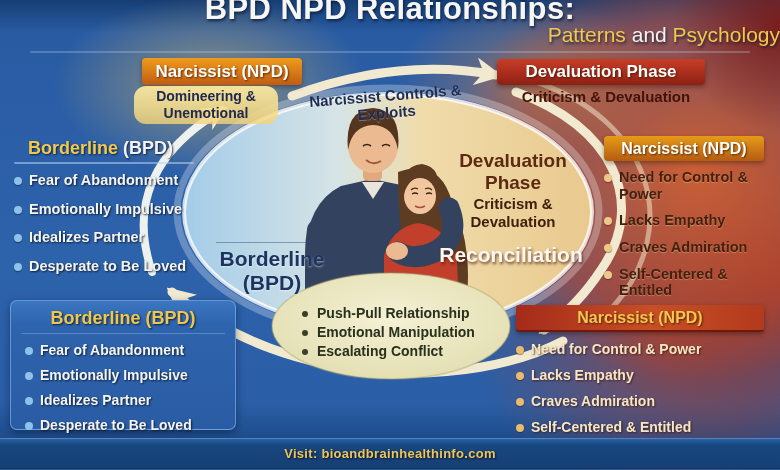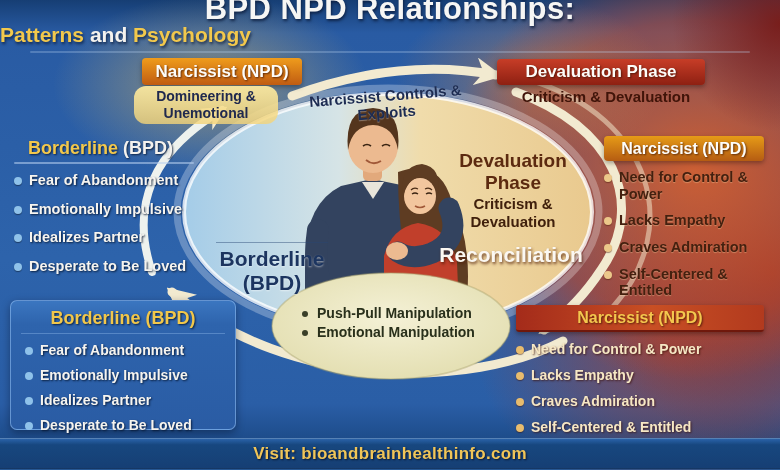--- a/index.html
+++ b/index.html
@@ -15,21 +15,21 @@
       radial-gradient(ellipse 260px 200px at 86% 74%, rgba(172,62,42,.7), rgba(172,62,42,0) 75%),
       linear-gradient(180deg,#163e74 0%,#295ba3 7%,#2d63ab 55%,#2a5ea6 86%,#1e4d8c 93%,#265793 100%);
   }
   .abs{position:absolute;}
   .art{position:absolute;left:0;top:0;z-index:1;}
   .txt{z-index:2;}
 
   
   .title{left:0;right:0;top:-9px;text-align:center;font-size:31px;font-weight:bold;color:#f6f6f4;
          letter-spacing:.4px;text-shadow:1px 2px 3px rgba(10,25,55,.8);}
-  .subtitle{left:0;right:0;top:23px;text-align:left;font-size:21px;font-weight:bold;
+  .subtitle{left:0;right:0;top:23px;text-align:right;font-size:21px;font-weight:normal;
             text-shadow:1px 2px 3px rgba(10,25,55,.8);}
   .gold{color:#f2c84c;} .white{color:#f4f2ee;}
   .hdr-rule{left:30px;right:30px;top:51px;height:2px;background:rgba(190,215,245,.28);border-radius:2px;}
 
   
   .banner{display:flex;align-items:center;justify-content:center;border-radius:4px;font-weight:bold;
           color:#fdfdfa;text-shadow:1px 1px 2px rgba(60,20,5,.75);box-shadow:0 2px 5px rgba(0,0,0,.35);}
   .banner-npd-tl{left:142px;top:58px;width:160px;height:27px;font-size:17px;
                  background:linear-gradient(180deg,#ef9c1c,#c05c12);}
   .strip-domineering{left:134px;top:86px;width:136px;padding:2px 4px;text-align:center;
@@ -90,21 +90,21 @@
   .banner-npd-br{position:relative;width:248px;height:25px;font-size:16px;margin-bottom:9px;color:#f4c74e;
                  background:linear-gradient(90deg,#a42b1a,#c84f24 55%,#b23a1e);
                  border-bottom:2px solid #6f180c;border-radius:3px;}
   .list-br li{color:#f6e7c4;font-size:14px;margin-bottom:10px;text-shadow:1px 1px 2px rgba(60,15,5,.7);}
   .list-br li::before{background:#e8bc6e;box-shadow:0 1px 1px rgba(60,20,5,.5);}
 
   
   .footer-bar{left:0;right:0;top:438px;height:29px;z-index:3;display:flex;align-items:center;justify-content:center;
               background:linear-gradient(180deg,#2a62a8 0%,#17477f 20%,#163f74 100%);
               border-top:1px solid rgba(150,195,245,.5);border-bottom:1px solid rgba(10,30,60,.6);}
-  .footer-bar span{font-size:17px;font-weight:bold;color:#f0c558;letter-spacing:.3px;
+  .footer-bar span{font-size:13px;font-weight:bold;color:#f0c558;letter-spacing:.3px;
                    text-shadow:1px 1px 2px rgba(5,15,40,.9);}
 </style>
 </head>
 <body>
 
 <div class="stage">
 
   <svg class="art" width="780" height="470" viewBox="0 0 780 470">
     <defs>
       <linearGradient id="ellipseGrad" x1="0" y1="0" x2="1" y2="0">
@@ -199,22 +199,23 @@
   </div>
 
   <div class="abs txt mid-rule"></div>
   <div class="abs txt phase label-bpd-center">Borderline (BPD)</div>
   <div class="abs txt phase phase-r-title">Devaluation Phase</div>
   <div class="abs txt phase phase-r-desc">Criticism &amp; Devaluation</div>
   <div class="abs txt phase label-reconciliation">Reconciliation</div>
 
   <div class="abs txt list shared-list">
     <ul>
-      <li>Push-Pull Manipulation</li>
+      <li>Push-Pull Relationship</li>
       <li>Emotional Manipulation</li>
+      <li>Escalating Conflict</li>
     </ul>
   </div>
 
   <div class="abs txt list panel-bl">
     <div class="hd">Borderline (BPD)</div>
     <ul>
       <li>Fear of Abandonment</li>
       <li>Emotionally Impulsive</li>
       <li>Idealizes Partner</li>
       <li>Desperate to Be Loved</li>

